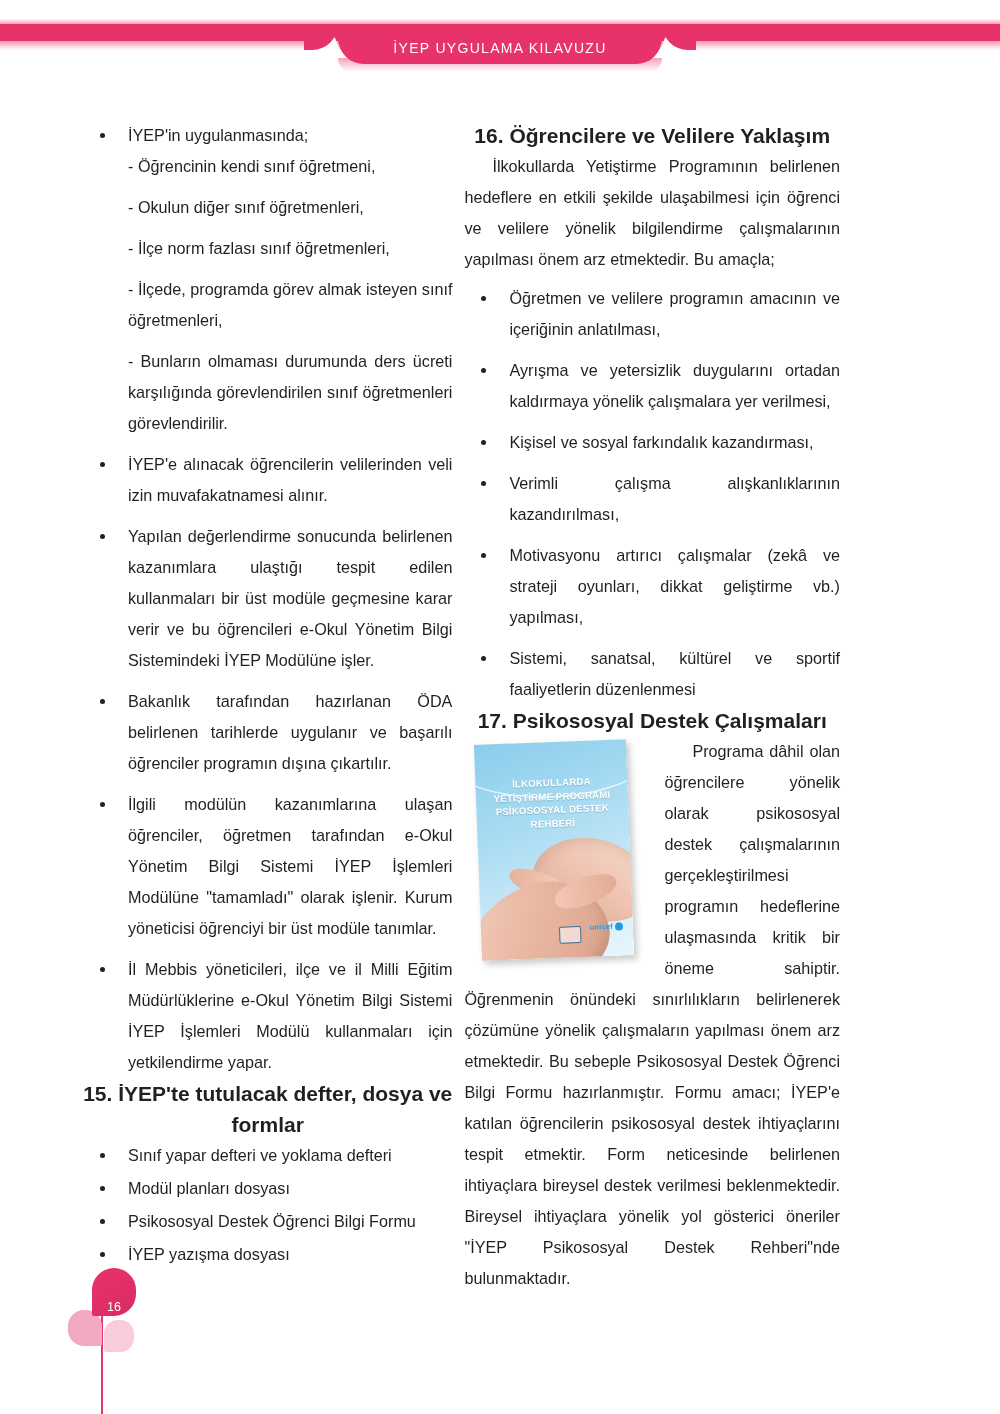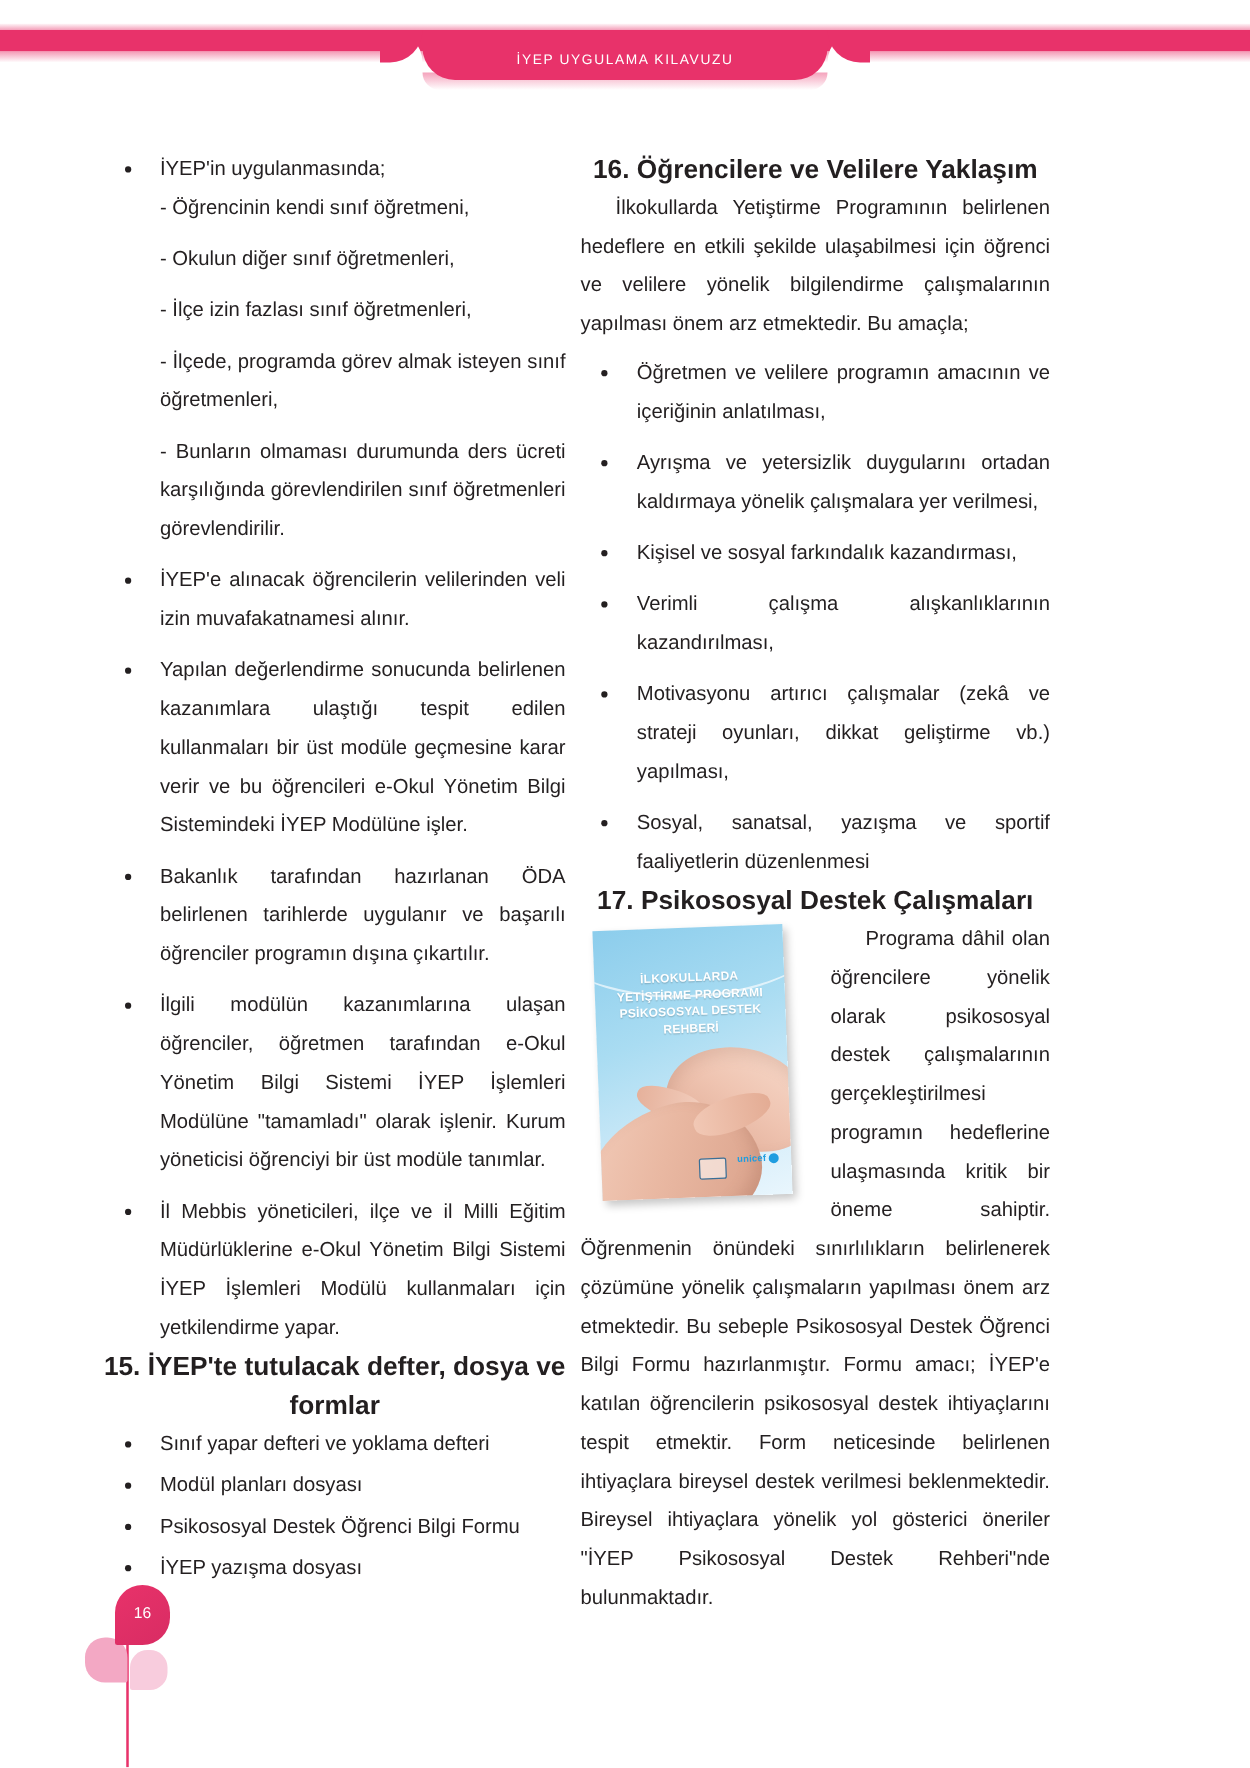--- a/index.html
+++ b/index.html
@@ -82,21 +82,21 @@
     top: 24px;
     width: 34px;
     height: 26px;
     background: #ffffff;
   }
   .tab-flare-mask.left  { left: 304px; border-top-right-radius: 30px; }
   .tab-flare-mask.right { left: 662px; border-top-left-radius: 30px; }
 
   .header-title {
     color: #ffffff;
-    font-size: 11px;
+    font-size: 14px;
     letter-spacing: 1.3px;
     font-weight: 400;
     white-space: nowrap;
     position: relative;
     top: 4px;
   }
 
   
   .columns {
     position: absolute;
@@ -299,21 +299,21 @@
   }
   .pn-leaf-main {
     position: absolute;
     left: 92px;
     top: 4px;
     width: 44px;
     height: 48px;
     background: linear-gradient(145deg, #e8326a 0%, #d82c63 100%);
     border-radius: 22px 22px 22px 2px;
     display: flex;
-    align-items: center;
+    align-items: flex-end;
     justify-content: center;
   }
   .pn-num {
     color: #ffffff;
     font-size: 12.5px;
     font-weight: 400;
     position: relative;
     top: -2px;
   }
   .pn-leaf-a {
@@ -361,21 +361,21 @@
     <div class="col col-left">
 
       <ul class="bul">
         <li>
           <span>İYEP'in uygulanmasında;</span>
         </li>
       </ul>
 
       <div class="subline">- Öğrencinin kendi sınıf öğretmeni,</div>
       <div class="subline">- Okulun diğer sınıf öğretmenleri,</div>
-      <div class="subline">- İlçe izin fazlası sınıf öğretmenleri,</div>
+      <div class="subline">- İlçe norm fazlası sınıf öğretmenleri,</div>
       <div class="subline">- İlçede, programda görev almak isteyen sınıf öğretmenleri,</div>
       <div class="subline">- Bunların olmaması durumunda ders ücreti karşılığında görevlendirilen sınıf öğretmenleri görevlendirilir.</div>
 
       <ul class="bul">
         <li>
           <span>İYEP'e alınacak öğrencilerin velilerinden veli izin muvafakatnamesi alınır.</span>
         </li>
         <li>
           <span>Yapılan değerlendirme sonucunda belirlenen kazanımlara ulaştığı tespit edilen kullanmaları bir üst modüle geçmesine karar verir ve bu öğrencileri e-Okul Yönetim Bilgi Sistemindeki İYEP Modülüne işler.</span>
         </li>
@@ -424,21 +424,21 @@
         <li>
           <span>Kişisel ve sosyal farkındalık kazandırması,</span>
         </li>
         <li>
           <span>Verimli çalışma alışkanlıklarının kazandırılması,</span>
         </li>
         <li>
           <span>Motivasyonu artırıcı çalışmalar (zekâ ve strateji oyunları, dikkat geliştirme vb.) yapılması,</span>
         </li>
         <li>
-          <span>Sosyal, sanatsal, yazışma ve sportif faaliyetlerin düzenlenmesi</span>
+          <span>Sistemi, sanatsal, kültürel ve sportif faaliyetlerin düzenlenmesi</span>
         </li>
       </ul>
 
       <h2 class="section-heading heading-right-2">17. Psikososyal Destek Çalışmaları</h2>
 
       <div class="cover-figure">
         <div class="cover">
           <div class="cover-arc"></div>
           <div class="cover-title">
             <div>İLKOKULLARDA</div>

